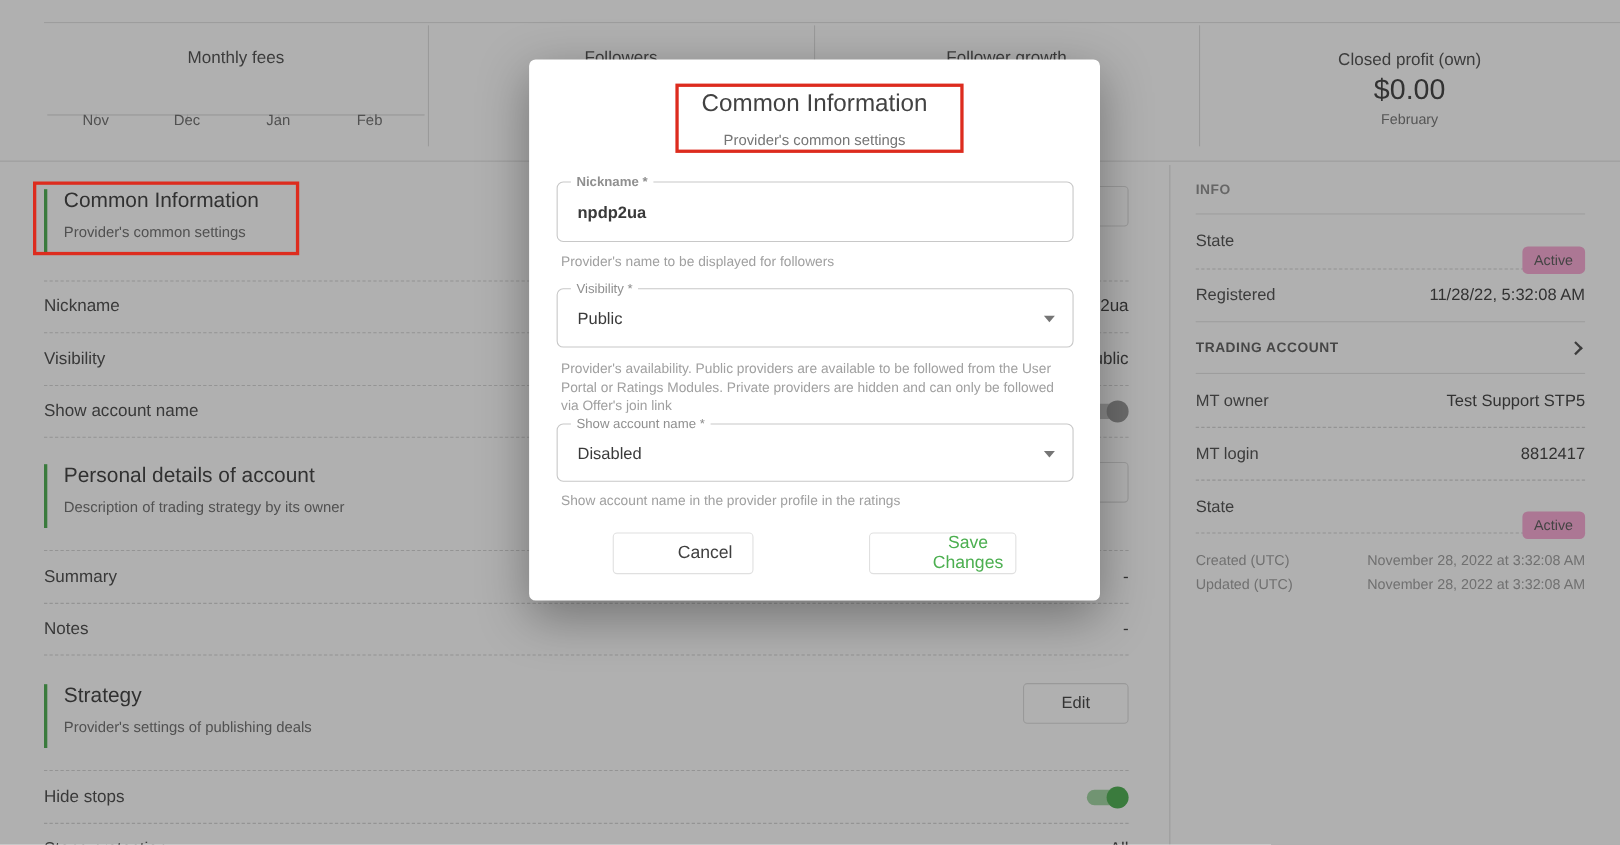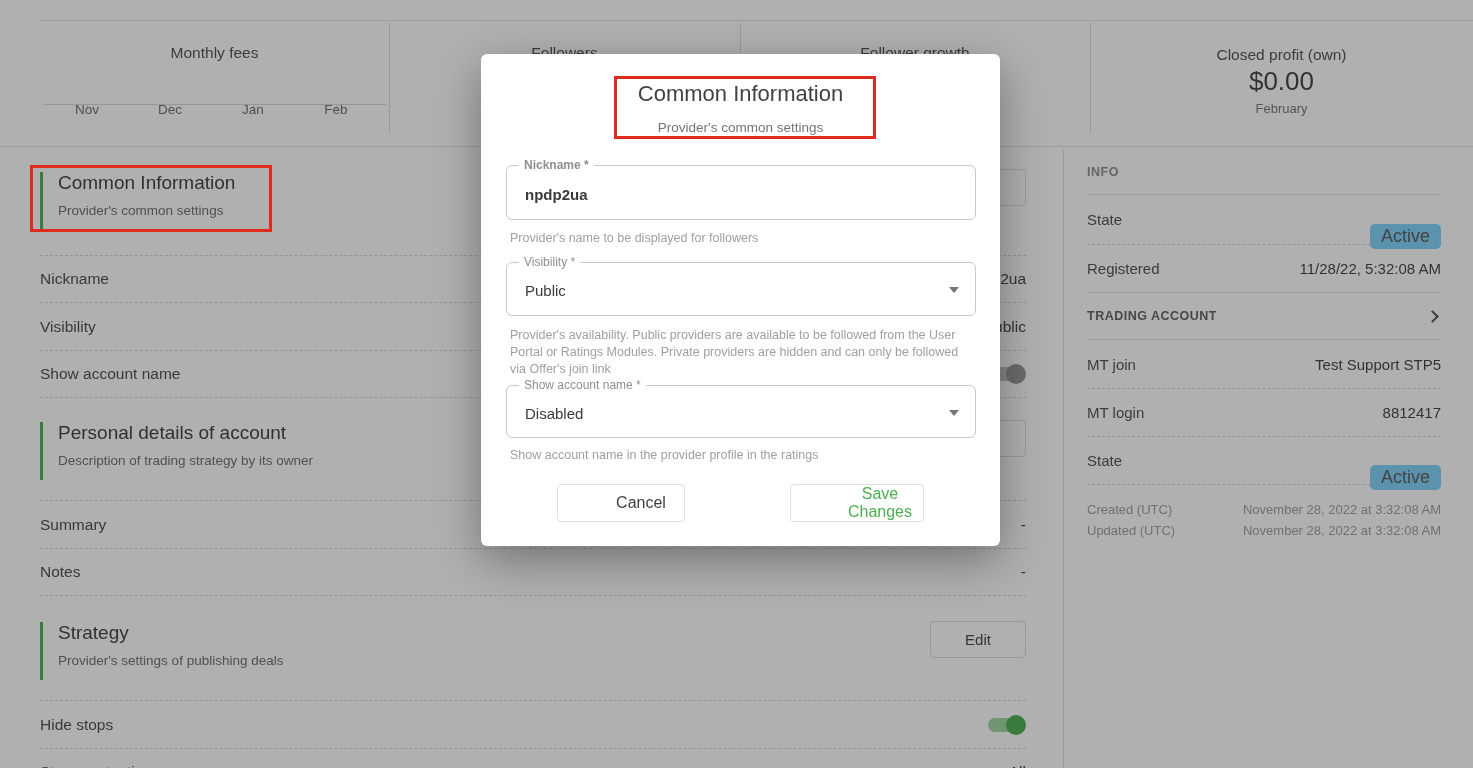--- a/index.html
+++ b/index.html
@@ -43,22 +43,22 @@
 
   
   .sidebar-border { position:absolute; left:1063px; top:150px; bottom:0; width:1px; background:#e0e0e0; }
   .sidebar { position:absolute; left:1087px; top:150px; width:354px; }
   .s-block { display:flex; align-items:center; justify-content:space-between; }
   .s-caps { font-size:12.5px; font-weight:bold; letter-spacing:0.5px; color:#8f8f8f; }
   .bb-solid { border-bottom:1px solid #e3e3e3; }
   .bb-dash { border-bottom:1px dashed #d4d4d4; }
   .s-label { font-size:15px; color:#4f4f4f; }
   .s-val { font-size:15px; color:#3f3f3f; }
-  .badge { height:25px; padding:0 11px; background:#7dd3fc; border-radius:5px; color:#5a5a5a;
-           font-size:18px; display:flex; align-items:center;margin-top:34px; }
+  .badge { height:25px; padding:0 11px; background:#f9a8d4; border-radius:5px; color:#5a5a5a;
+           font-size:13px; display:flex; align-items:center;margin-top:34px; }
   .chev { width:9px; height:9px; border-top:2px solid #4f4f4f; border-right:2px solid #4f4f4f;
           transform:rotate(45deg); margin-right:4px; }
   .meta-row { display:flex; align-items:center; justify-content:space-between;
               height:21px; font-size:13px; color:#9e9e9e; }
 
   
   .overlay { position:absolute; inset:0; background:rgba(25,25,25,0.345); z-index:5; }
   .modal { position:absolute; left:481px; top:54px; width:519px; height:492px; background:#fff;
            border-radius:6px; box-shadow:0 14px 45px rgba(0,0,0,0.35); z-index:10; }
   .m-title { position:absolute; top:27px; left:0; width:100%; text-align:center;
@@ -181,21 +181,21 @@
       </div>
       <div class="s-block bb-solid" style="height:48px;">
         <span class="s-label">Registered</span>
         <span class="s-val">11/28/22, 5:32:08 AM</span>
       </div>
       <div class="s-block bb-solid" style="height:47px;">
         <span class="s-caps" style="color:#5f5f5f;">TRADING ACCOUNT</span>
         <span class="chev"></span>
       </div>
       <div class="s-block bb-dash" style="height:49px;">
-        <span class="s-label">MT join</span>
+        <span class="s-label">MT owner</span>
         <span class="s-val">Test Support STP5</span>
       </div>
       <div class="s-block bb-dash" style="height:48px;">
         <span class="s-label">MT login</span>
         <span class="s-val">8812417</span>
       </div>
       <div class="s-block bb-dash" style="height:48px;">
         <span class="s-label">State</span>
         <span class="badge">Active</span>
       </div>

